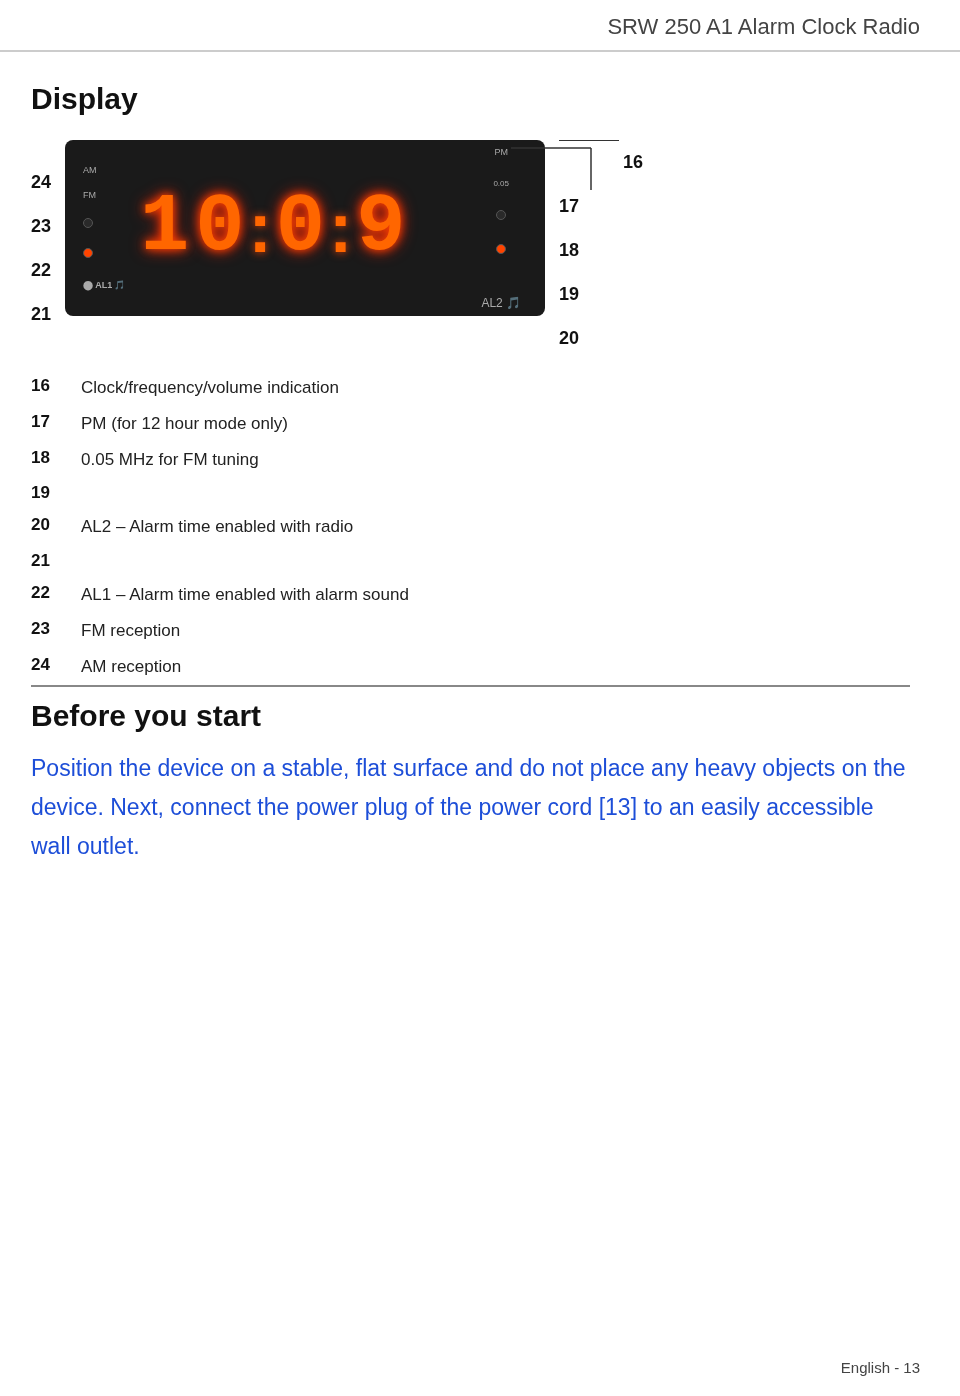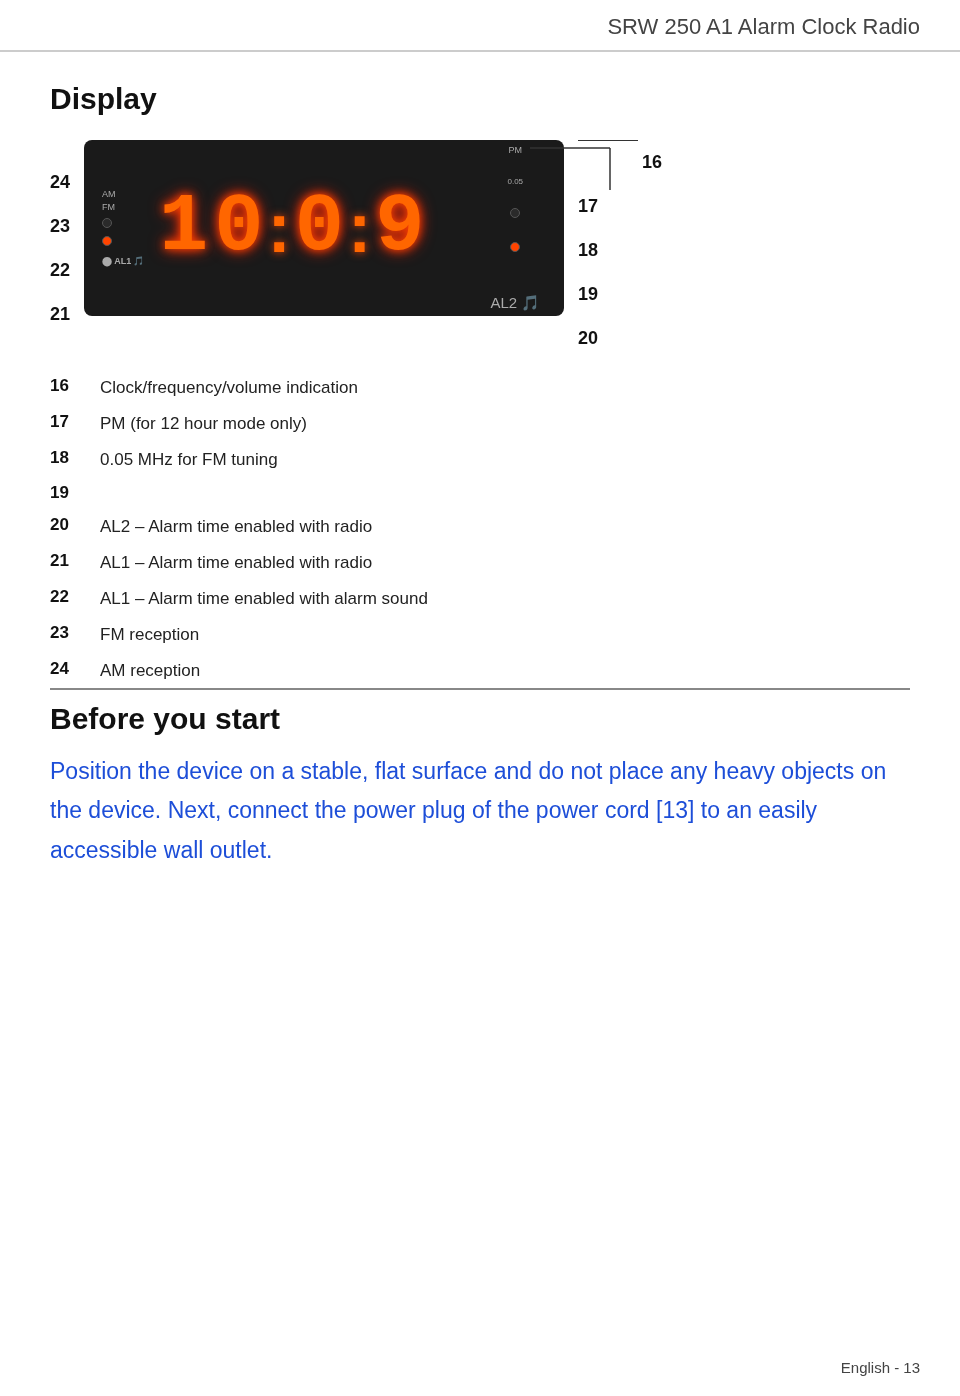--- a/index.html
+++ b/index.html
@@ -21,21 +21,21 @@
       text-align: right;
     }
     .header-title {
       font-size: 22px;
       color: #444444;
       font-weight: normal;
     }
 
     
     .content {
-      padding: 30px 50px 30px 50px;
+      padding: 30px 50px 30px 31px;
     }
 
     
     .section-title {
       font-size: 30px;
       font-weight: bold;
       margin-bottom: 24px;
       color: #111111;
     }
 
@@ -67,21 +67,21 @@
       width: 480px;
       height: 176px;
       position: relative;
       flex-shrink: 0;
     }
 
     .left-indicators {
       display: flex;
       flex-direction: column;
       margin-right: 14px;
-      gap: 4px;
+      gap: 16px;
     }
 
     .indicator-label {
       color: #aaaaaa;
       font-size: 9px;
       line-height: 1;
     }
 
     .indicator-dot {
       width: 10px;
@@ -135,21 +135,21 @@
     }
 
     .freq-label {
       color: #aaaaaa;
       font-size: 8px;
       margin-top: 2px;
     }
 
     .al2-label {
       color: #aaaaaa;
-      font-size: 15px;
+      font-size: 12px;
       margin-top: 20px;
     }
 
     .right-label {
       font-size: 18px;
       font-weight: bold;
       color: #111;
       line-height: 1;
       height: 44px;
       display: flex;
@@ -316,21 +316,20 @@
       <span class="desc-num">19</span>
     </div>
 
     <div class="desc-row">
       <span class="desc-num">20</span>
       <span class="desc-text">AL2 – Alarm time enabled with radio</span>
     </div>
 
     <div class="desc-row">
       <span class="desc-num">21</span>
-      <span class="desc-text">AL1 – Alarm time enabled with radio</span>
     </div>
 
     <div class="desc-row">
       <span class="desc-num">22</span>
       <span class="desc-text">AL1 – Alarm time enabled with alarm sound</span>
     </div>
 
     <div class="desc-row">
       <span class="desc-num">23</span>
       <span class="desc-text">FM reception</span>

